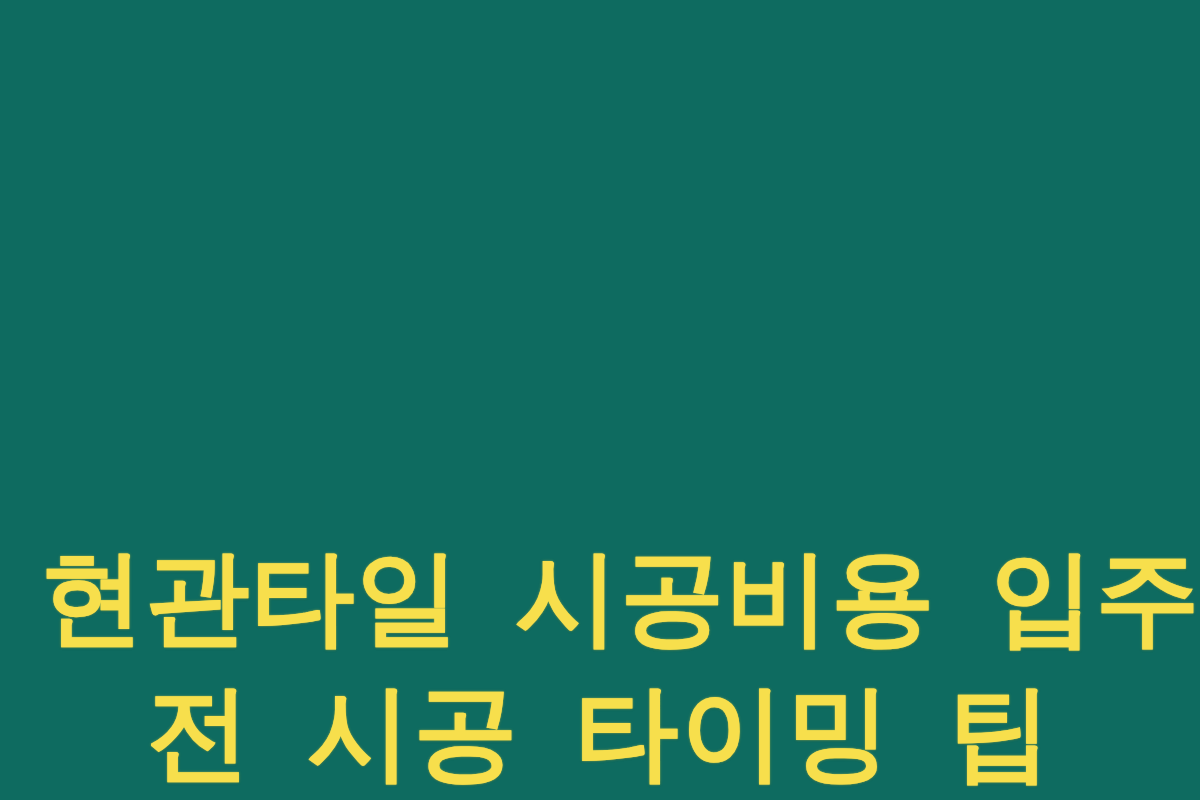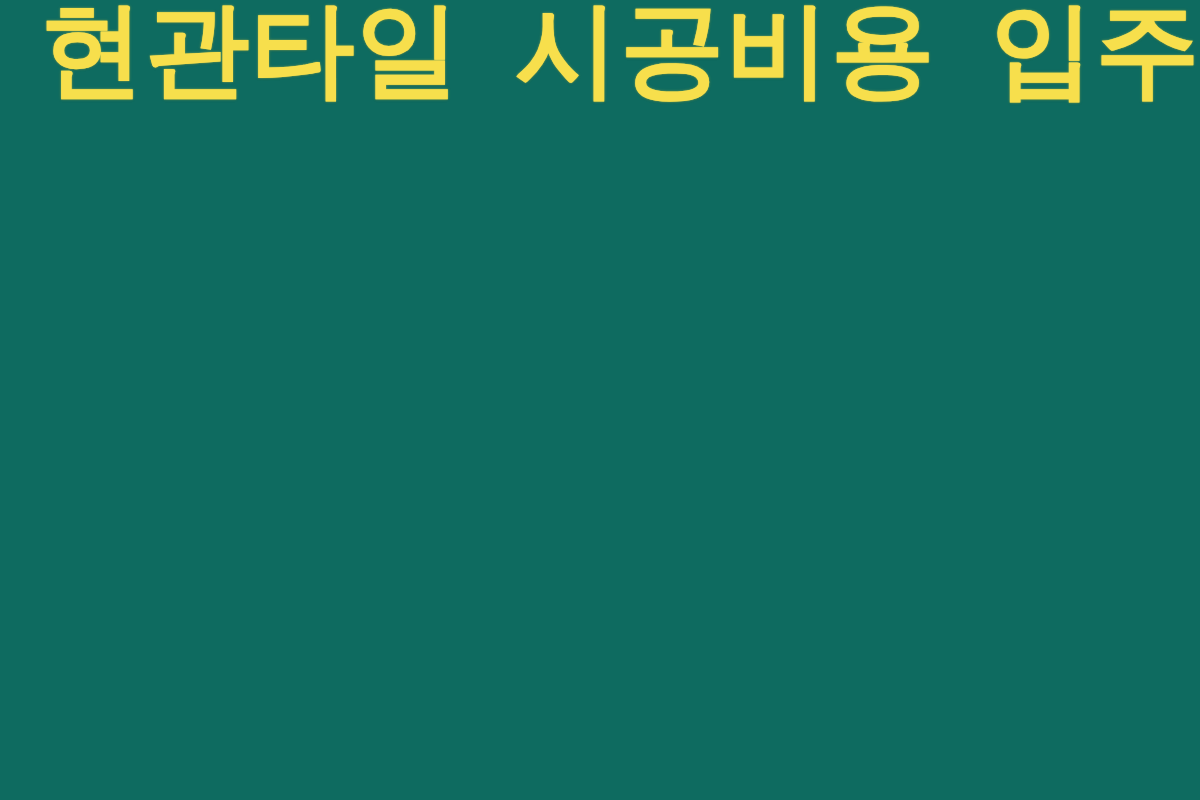--- a/index.html
+++ b/index.html
@@ -15,21 +15,21 @@
     font-family: "Liberation Sans", "DejaVu Sans", sans-serif;
   }
 
   
   .banner {
     position: relative;
     width: 1200px;
     height: 800px;
     background-color: #0E6B60;
     display: flex;
-    align-items: flex-start;
+    align-items: flex-end;
     justify-content: center;
     box-sizing: border-box;
     -webkit-font-smoothing: antialiased;
   }
 
   
   .headline {
     width: 1120px;
     text-align: center;
     
@@ -61,16 +61,17 @@
 </style>
 </head>
 <body>
 
 <div class="banner">
 
   <div class="headline">
 
     <span class="headline-line headline-line--first">현관타일 시공비용 입주</span>
 
+    <span class="headline-line headline-line--second">전 시공 타이밍 팁</span>
 
   </div>
 
 </div>
 
 </body></html>

